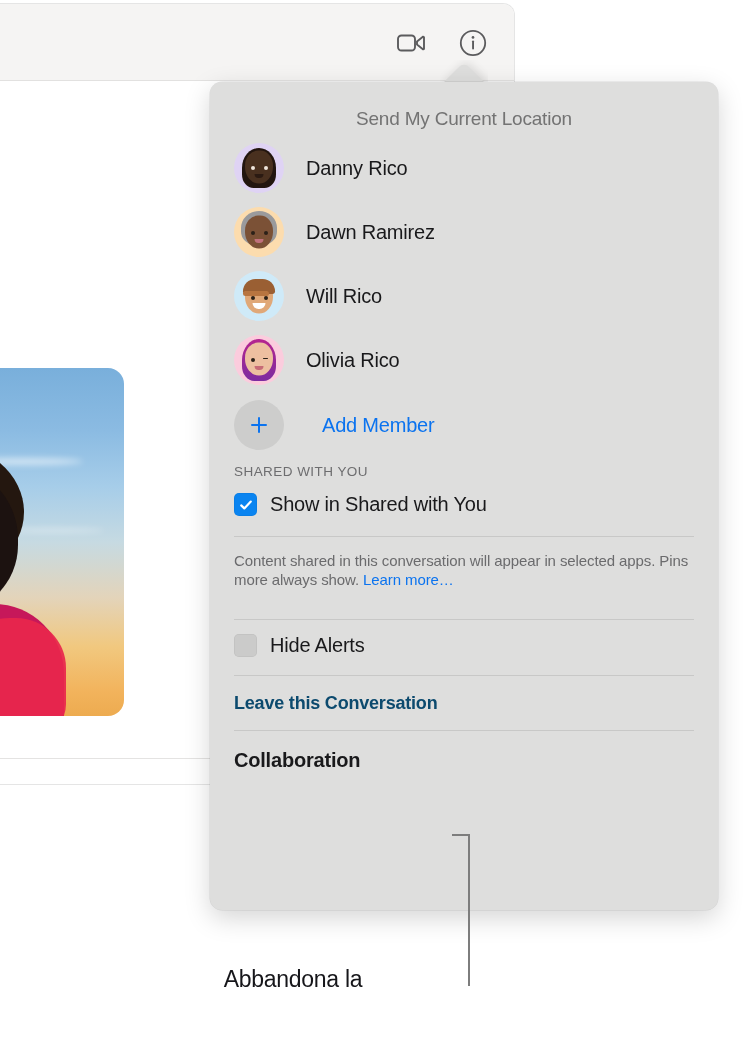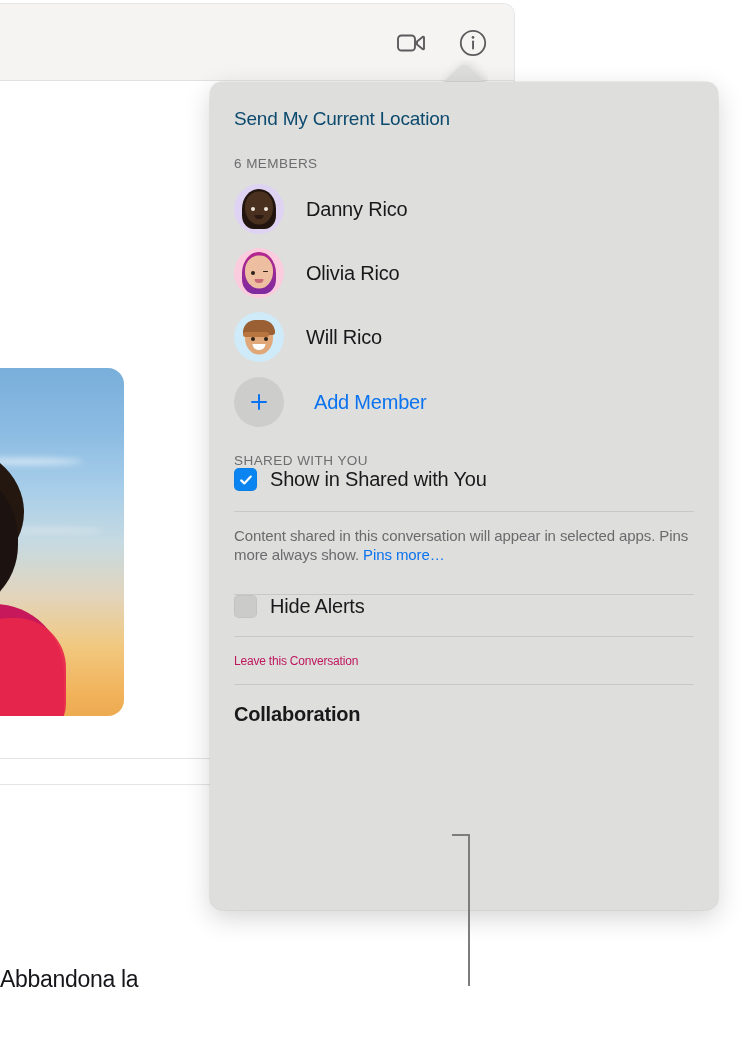--- a/index.html
+++ b/index.html
@@ -88,22 +88,22 @@
   .pop-arrow:after {
     content: ""; position: absolute; left: 7px; top: 9px;
     width: 34px; height: 34px; background: #dededd;
     border-radius: 7px;
     transform: rotate(45deg);
     box-shadow: 0 -3px 10px rgba(0,0,0,0.10);
   }
   .pop-inner { position: absolute; inset: 0; padding: 0 24px; }
 
   .link-row {
-    color: #0c4a6e; font-size: 19px; letter-spacing: -0.2px;
-    padding-top: 26px; cursor: default;
+    color: #737373; font-size: 19px; letter-spacing: -0.2px;
+    padding-top: 26px; cursor: default; text-align: center;
   }
   .section-label {
     color: #6d6d6f; font-size: 13.5px; letter-spacing: 0.45px;
     margin-top: 26px; text-transform: uppercase;
   }
 
   .member-list { margin-top: 6px; }
   .member-row { display: flex; align-items: center; height: 64px; cursor: default; }
   .avatar {
     width: 50px; height: 50px; border-radius: 50%;
@@ -123,51 +123,51 @@
   .mj .glasses { position: absolute; left: 50%; transform: translateX(-50%); top: 40%;
     width: 30px; height: 10px; border: 1.4px solid #9fb8cf; border-radius: 6px;
     background: rgba(190,220,240,0.45); box-sizing: border-box; }
   .mj .cap { position: absolute; left: 50%; transform: translateX(-50%); }
 
   .add-row { display: flex; align-items: center; height: 62px; margin-top: 2px; cursor: default; }
   .add-circle {
     width: 50px; height: 50px; border-radius: 50%; background: #cdcdcc;
     display: flex; align-items: center; justify-content: center; flex: 0 0 auto;
   }
-  .add-label { margin-left: 30px; font-size: 20px; color: #0b73ef; letter-spacing: -0.2px; }
-
-  .check-row { display: flex; align-items: center; cursor: default; }
+  .add-label { margin-left: 38px; font-size: 20px; color: #0b73ef; letter-spacing: -0.2px; }
+
+  .check-row { display: flex; align-items: center; margin-top: 14px; cursor: default; }
   .cbox {
     width: 23px; height: 23px; border-radius: 5px; flex: 0 0 auto;
     display: flex; align-items: center; justify-content: center;
   }
   .cbox.on { background: #0a84f0; box-shadow: inset 0 0 0 0.5px rgba(0,0,0,0.08); }
   .cbox.off { background: #cbcbca; box-shadow: inset 0 0 0 0.5px rgba(0,0,0,0.08); }
   .check-label { margin-left: 13px; font-size: 20px; color: #19191b; letter-spacing: -0.2px; }
 
   .hr { height: 1px; background: #c8c8c7; margin: 0; }
   .hr.m1 { margin-top: 20px; }
 
   .note {
     color: #6b6b6d; font-size: 15px; line-height: 19px;
     margin-top: 14px; letter-spacing: -0.1px;
   }
   .note a { color: #0b73ef; text-decoration: none; }
 
   .danger {
-    color: #be185d; font-size: 12px; letter-spacing: -0.2px;
-    padding: 17px 0 16px 0; cursor: default;
+    color: #0c4a6e; font-size: 18px; letter-spacing: -0.2px;
+    padding: 17px 0 16px 0; cursor: default; font-weight: bold;
   }
   .collab { font-size: 20px; font-weight: bold; color: #19191b; padding-top: 18px; letter-spacing: -0.2px; }
 
   
   .callout-line { position: absolute; background: #7d7d7d; }
   .caption {
     position: absolute; left: 0; top: 963px; width: 586px;
-    text-align: left; font-size: 23px; color: #16161a;
+    text-align: center; font-size: 23px; color: #16161a;
     line-height: 32px; letter-spacing: -0.3px;
   }
 </style>
 </head>
 <body>
 
 <div id="root">
 
   <div class="app-window">
     <div class="toolbar">
@@ -204,93 +204,104 @@
     <div class="row-divider" style="top:754px"></div>
 
   </div>
 
   <div class="pop-arrow"></div>
   <div class="popover">
     <div class="pop-inner">
 
       <div class="link-row">Send My Current Location</div>
 
-      <div class="section-label">6 MEMBERS</div>
 
       <div class="member-list">
 
 
         <div class="member-row">
           <div class="avatar" style="background:#dfd3f4">
             <div class="mj">
               <div class="hair" style="top:5px;width:34px;height:40px;background:#22150f;border-radius:50% 50% 34% 34%"></div>
               <div class="face" style="background:#49301f;top:48%"></div>
               <div class="eyeL" style="background:#efe6dd;top:46%"></div>
               <div class="eyeR" style="background:#efe6dd;top:46%"></div>
               <div class="mouth" style="background:#2b1a12;top:62%"></div>
             </div>
           </div>
           <div class="member-name">Danny Rico</div>
         </div>
 
-
         <div class="member-row">
-          <div class="avatar" style="background:#fbccdd">
+          <div class="avatar" style="background:#fcdcae">
             <div class="mj">
-              <div class="hair" style="top:4px;width:34px;height:42px;background:linear-gradient(#b5258f,#7d2ba0);border-radius:50% 50% 36% 36%"></div>
-              <div class="face" style="background:#edbfa0;top:47%"></div>
-              <div class="eyeL" style="top:45%"></div>
-              <div class="eyeR" style="top:45%;width:5px;height:1.6px;border-radius:1px"></div>
-              <div class="mouth" style="background:#c76a76;top:61%"></div>
+              <div class="hair" style="top:4px;width:36px;height:34px;background:#9a9a9c;border-radius:50% 50% 40% 40%"></div>
+              <div class="face" style="background:#7b5136;top:50%"></div>
+              <div class="eyeL" style="top:48%"></div>
+              <div class="eyeR" style="top:48%"></div>
+              <div class="mouth" style="background:#c0717c;top:64%"></div>
             </div>
           </div>
-          <div class="member-name">Olivia Rico</div>
+          <div class="member-name">Dawn Ramirez</div>
         </div>
 
         <div class="member-row">
           <div class="avatar" style="background:#cfeaf8">
             <div class="mj">
               <div class="face" style="background:#e0a878;top:52%"></div>
               <div class="cap" style="top:8px;width:32px;height:15px;background:#9a5f33;border-radius:14px 14px 3px 3px"></div>
               <div class="cap" style="top:20px;left:44%;width:26px;height:5px;background:#b87540;border-radius:3px"></div>
               <div class="eyeL" style="top:50%"></div>
               <div class="eyeR" style="top:50%"></div>
               <div class="mouth" style="background:#ffffff;top:64%;width:13px;height:6px"></div>
             </div>
           </div>
           <div class="member-name">Will Rico</div>
         </div>
 
+        <div class="member-row">
+          <div class="avatar" style="background:#fbccdd">
+            <div class="mj">
+              <div class="hair" style="top:4px;width:34px;height:42px;background:linear-gradient(#b5258f,#7d2ba0);border-radius:50% 50% 36% 36%"></div>
+              <div class="face" style="background:#edbfa0;top:47%"></div>
+              <div class="eyeL" style="top:45%"></div>
+              <div class="eyeR" style="top:45%;width:5px;height:1.6px;border-radius:1px"></div>
+              <div class="mouth" style="background:#c76a76;top:61%"></div>
+            </div>
+          </div>
+          <div class="member-name">Olivia Rico</div>
+        </div>
+
       </div>
 
       <div class="add-row">
         <div class="add-circle">
           <svg width="22" height="22" viewBox="0 0 22 22">
             <rect x="10" y="3" width="2" height="16" rx="1" fill="#0b73ef"></rect>
             <rect x="3" y="10" width="16" height="2" rx="1" fill="#0b73ef"></rect>
           </svg>
         </div>
         <div class="add-label">Add Member</div>
       </div>
 
-      <div class="section-label" style="margin-top:20px">SHARED WITH YOU</div>
+      <div class="section-label" style="margin-top:8px">SHARED WITH YOU</div>
 
       <div class="check-row">
         <div class="cbox on">
           <svg width="16" height="16" viewBox="0 0 16 16">
             <path d="M3.2 8.4 L6.3 11.4 L12.8 4.6" fill="none" stroke="#ffffff" stroke-width="2.2" stroke-linecap="round" stroke-linejoin="round"></path>
           </svg>
         </div>
         <div class="check-label">Show in Shared with You</div>
       </div>
 
       <div class="hr m1"></div>
 
       <div class="note">
-        <span>Content shared in this conversation will appear in selected apps. Pins more always show. </span><a href="#">Pins more…</a>
+        <span>Content shared in this conversation will appear in selected apps. Pins more always show. </span><a href="#">Learn more…</a>
       </div>
 
       <div class="hr" style="margin-top:30px"></div>
 
       <div class="check-row" style="">
         <div class="cbox off"></div>
         <div class="check-label">Hide Alerts</div>
       </div>
 
       <div class="hr" style="margin-top:18px"></div>

